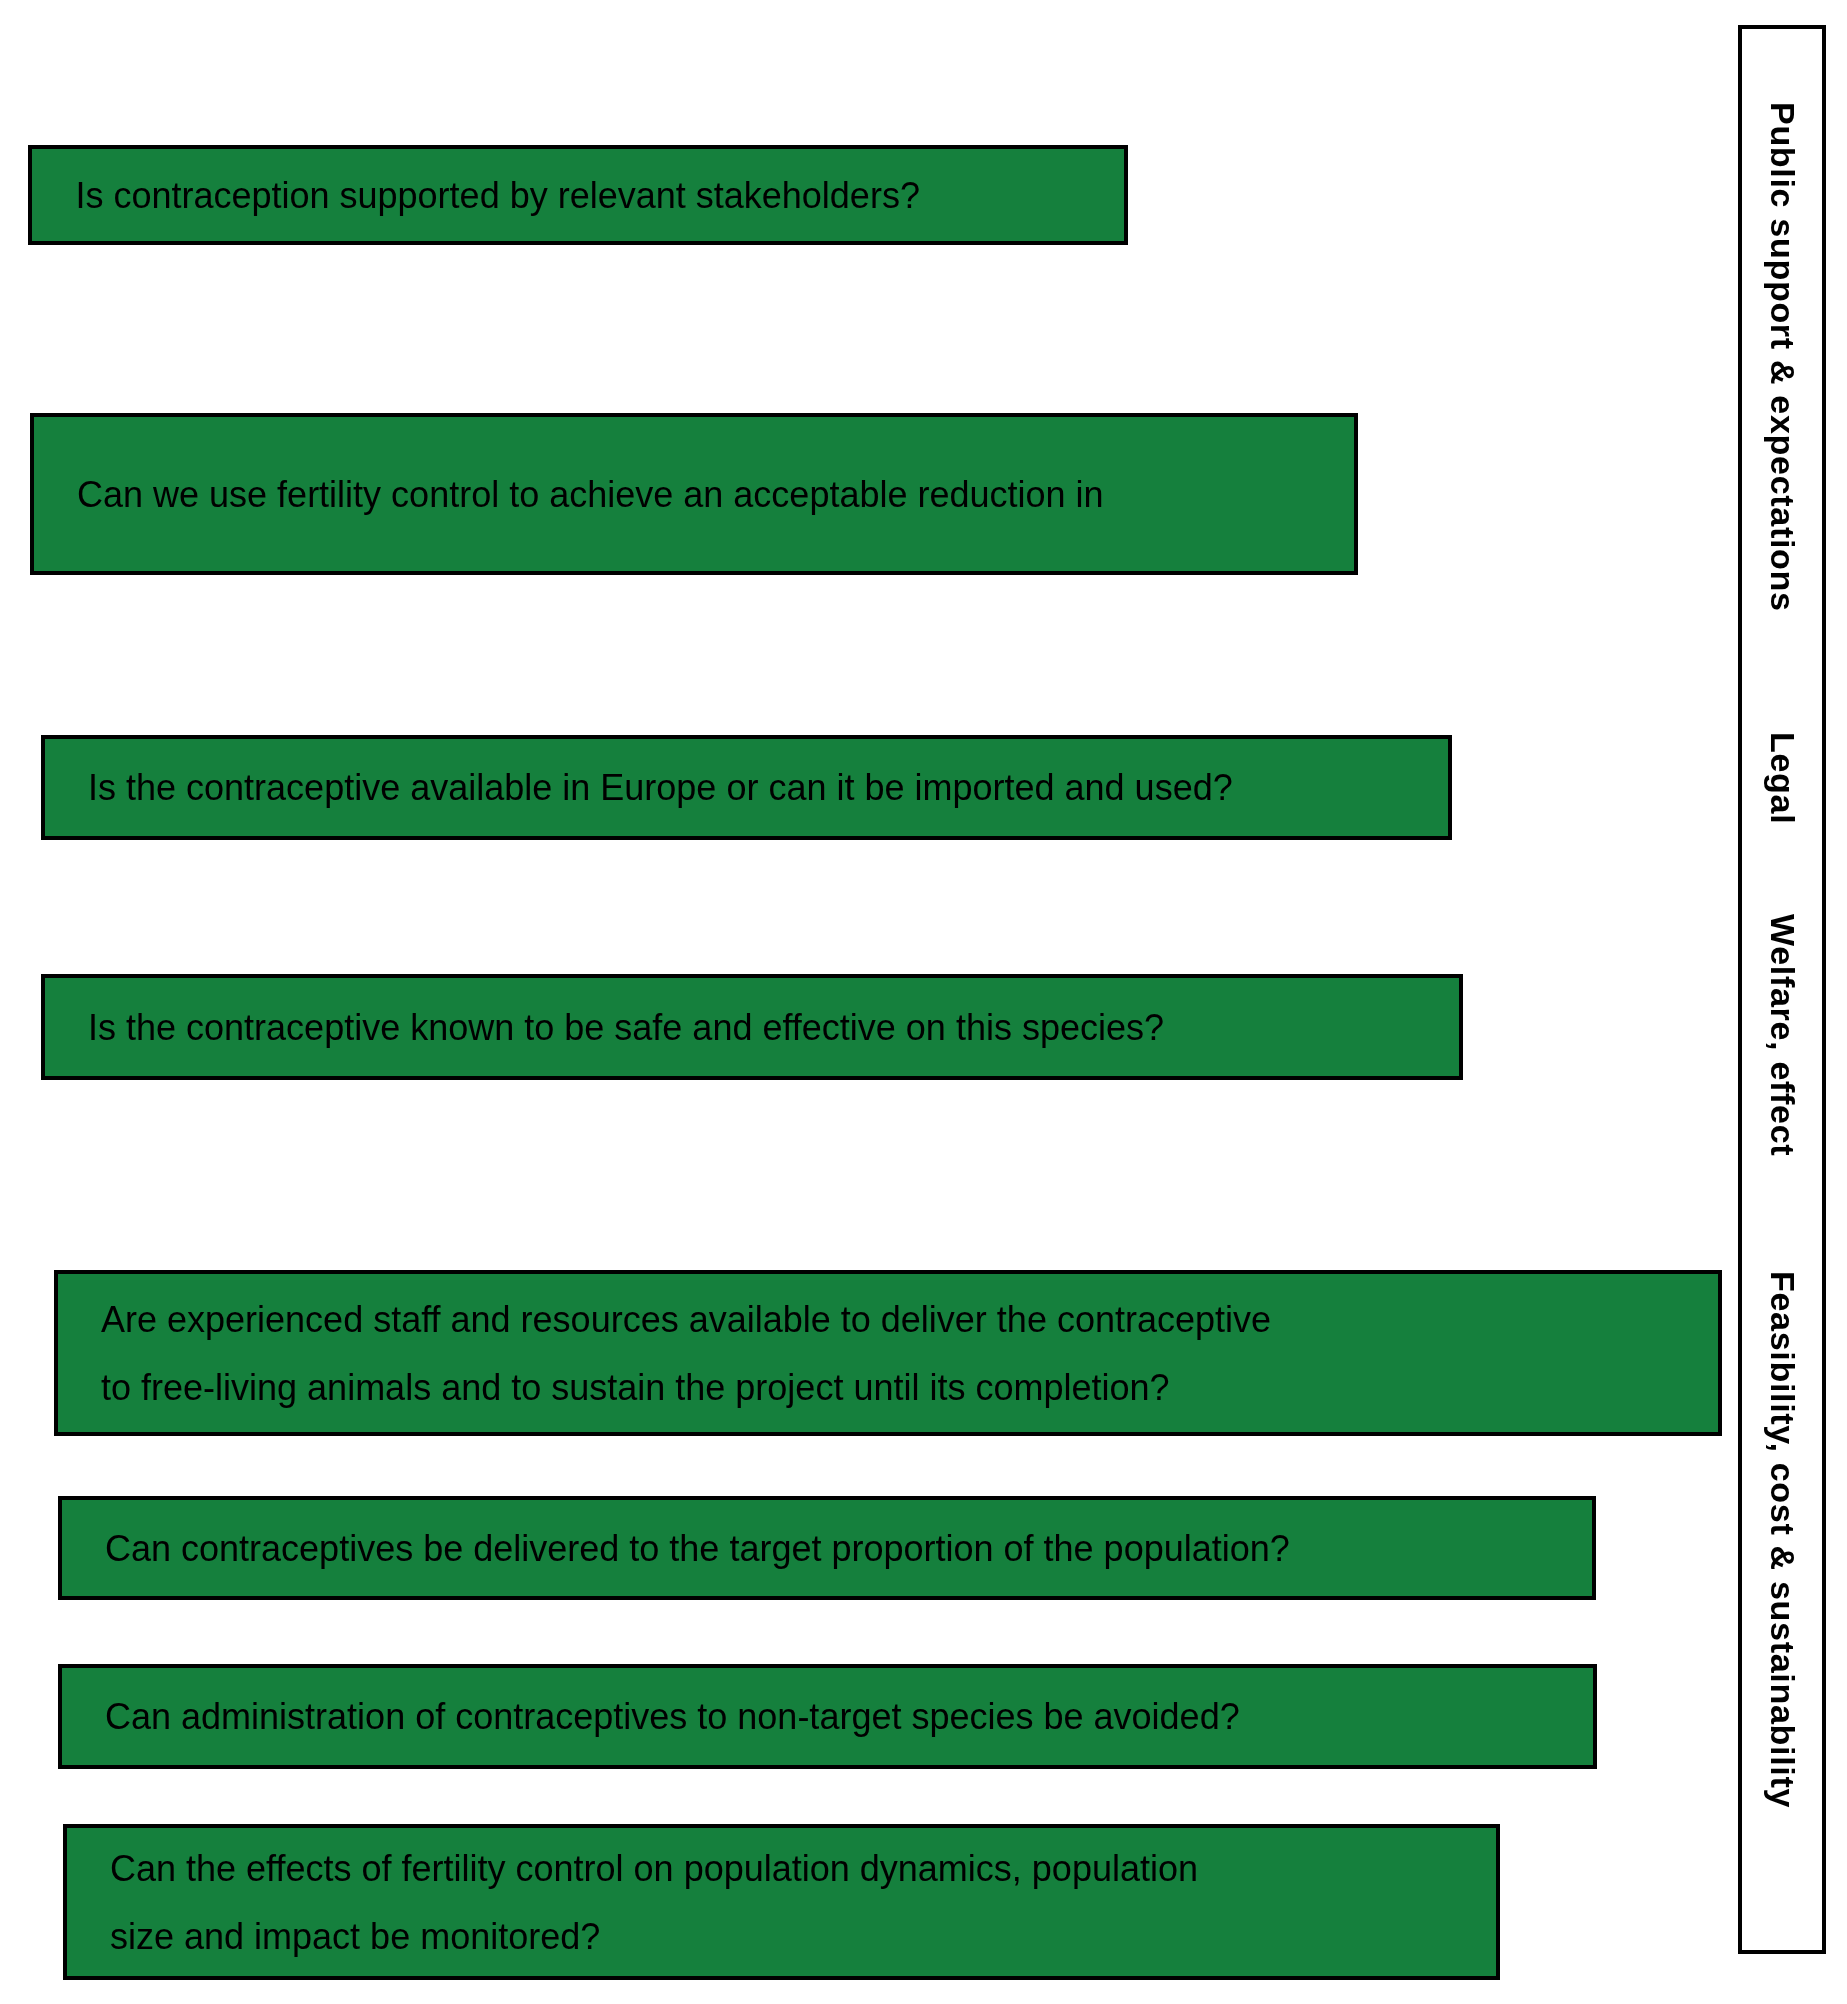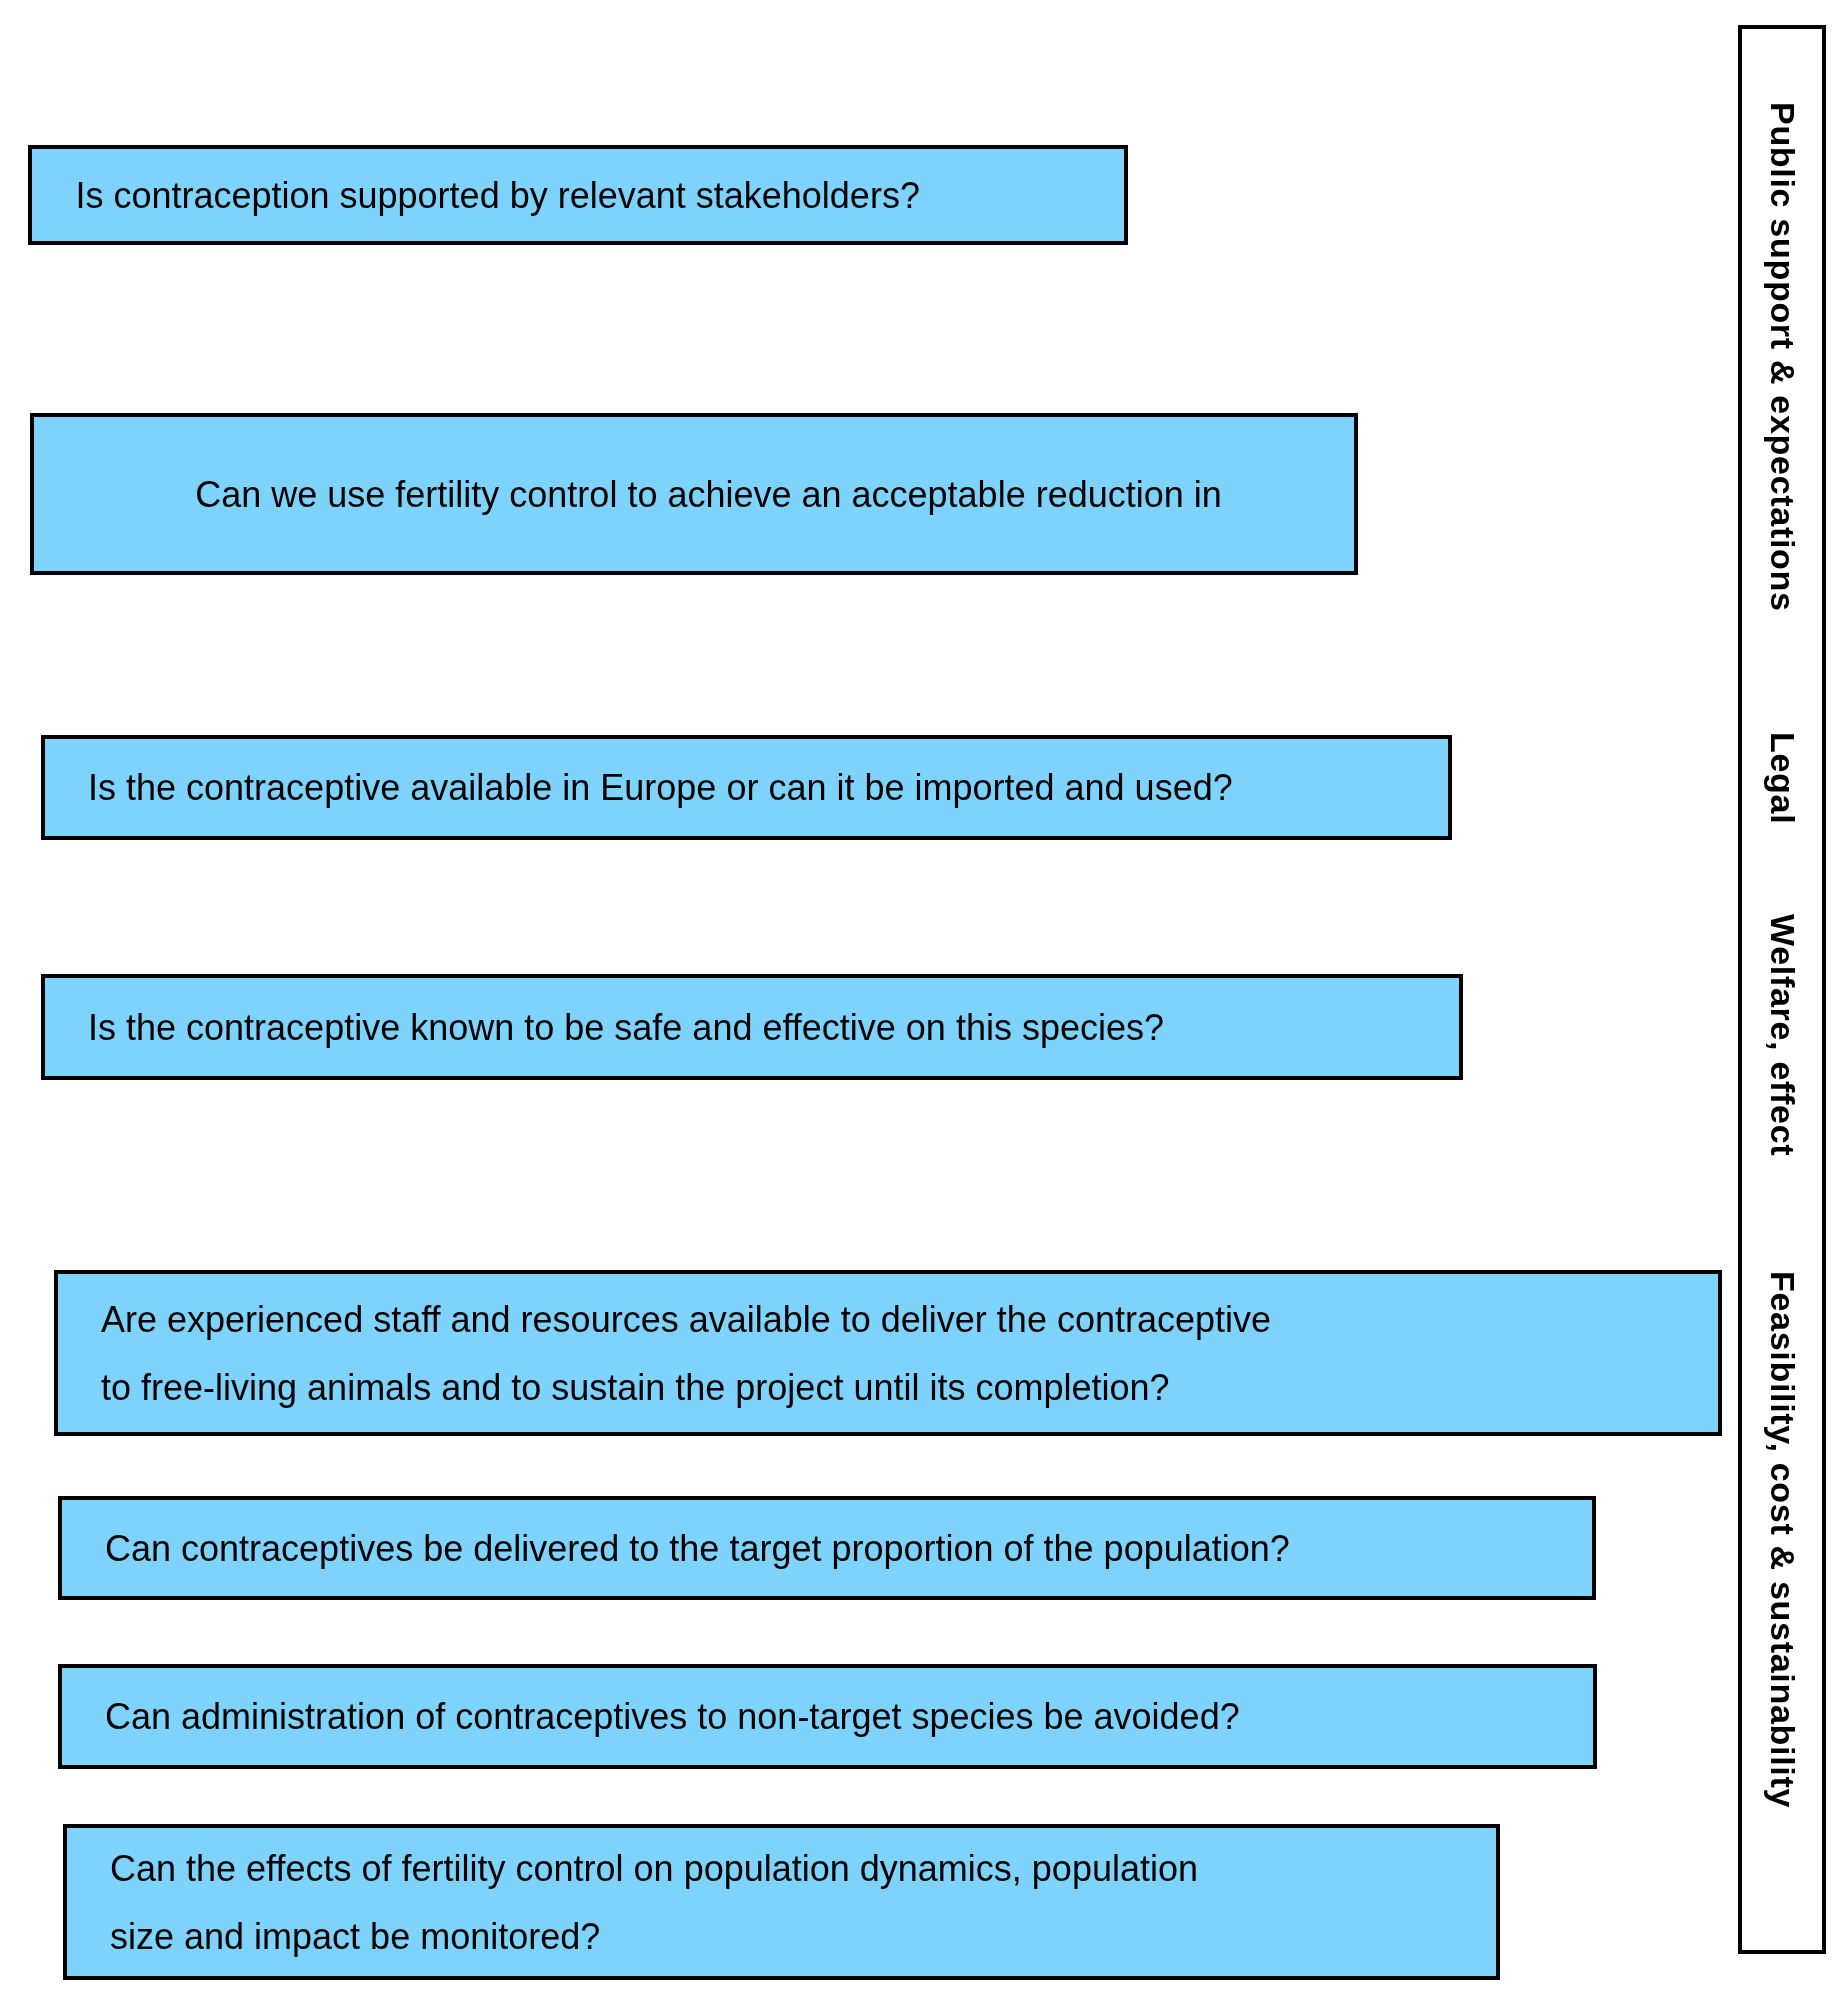--- a/index.html
+++ b/index.html
@@ -13,37 +13,37 @@
     height: 2005px;
     background: #ffffff;
     font-family: "Liberation Sans", sans-serif;
     color: #000000;
     overflow: hidden;
   }
   .qbox {
     position: absolute;
     box-sizing: border-box;
     border: 4.5px solid #000000;
-    background: #7dd3fc;
+    background: #15803d;
     display: flex;
     flex-direction: column;
     justify-content: center;
     padding-left: 43px;
     padding-right: 14px;
     row-gap: 31px;
   }
   .qline {
     font-size: 36px;
     line-height: 37px;
     white-space: nowrap;
     color: #000000;
   }
   
   .qbox-1 { left: 28.4px;  top: 145px;  width: 1100px; height: 100px; }
-  .qbox-2 { left: 30px;  top: 413px;  width: 1328px; height: 162px; align-items: center; }
+  .qbox-2 { left: 30px;  top: 413px;  width: 1328px; height: 162px; }
   .qbox-3 { left: 41px;  top: 735px;  width: 1411px; height: 105px; }
   .qbox-4 { left: 41px;  top: 974px; width: 1422px; height: 106px; }
   .qbox-5 { left: 54px;  top: 1270px; width: 1668px; height: 166px; }
   .qbox-6 { left: 58px;  top: 1496px; width: 1538px; height: 104px; }
   .qbox-7 { left: 58px;  top: 1664px; width: 1539px; height: 105px; }
   .qbox-8 { left: 63px;  top: 1824px; width: 1437px; height: 156px; }
 
   .sidebar {
     position: absolute;
     box-sizing: border-box;

